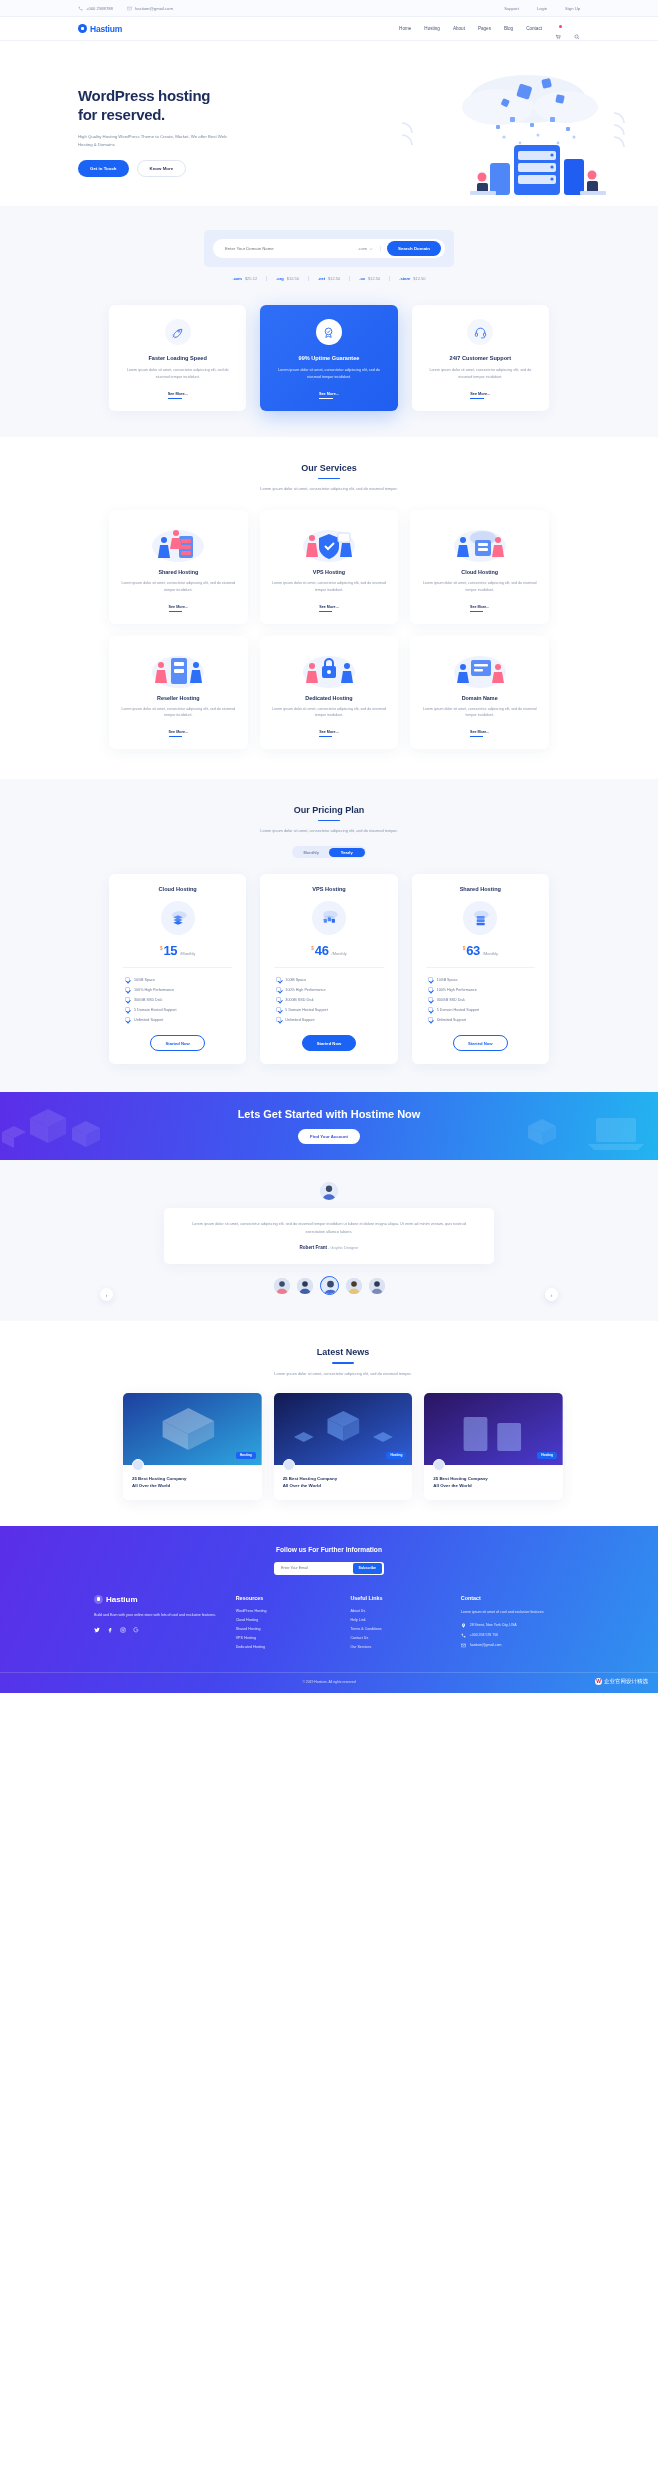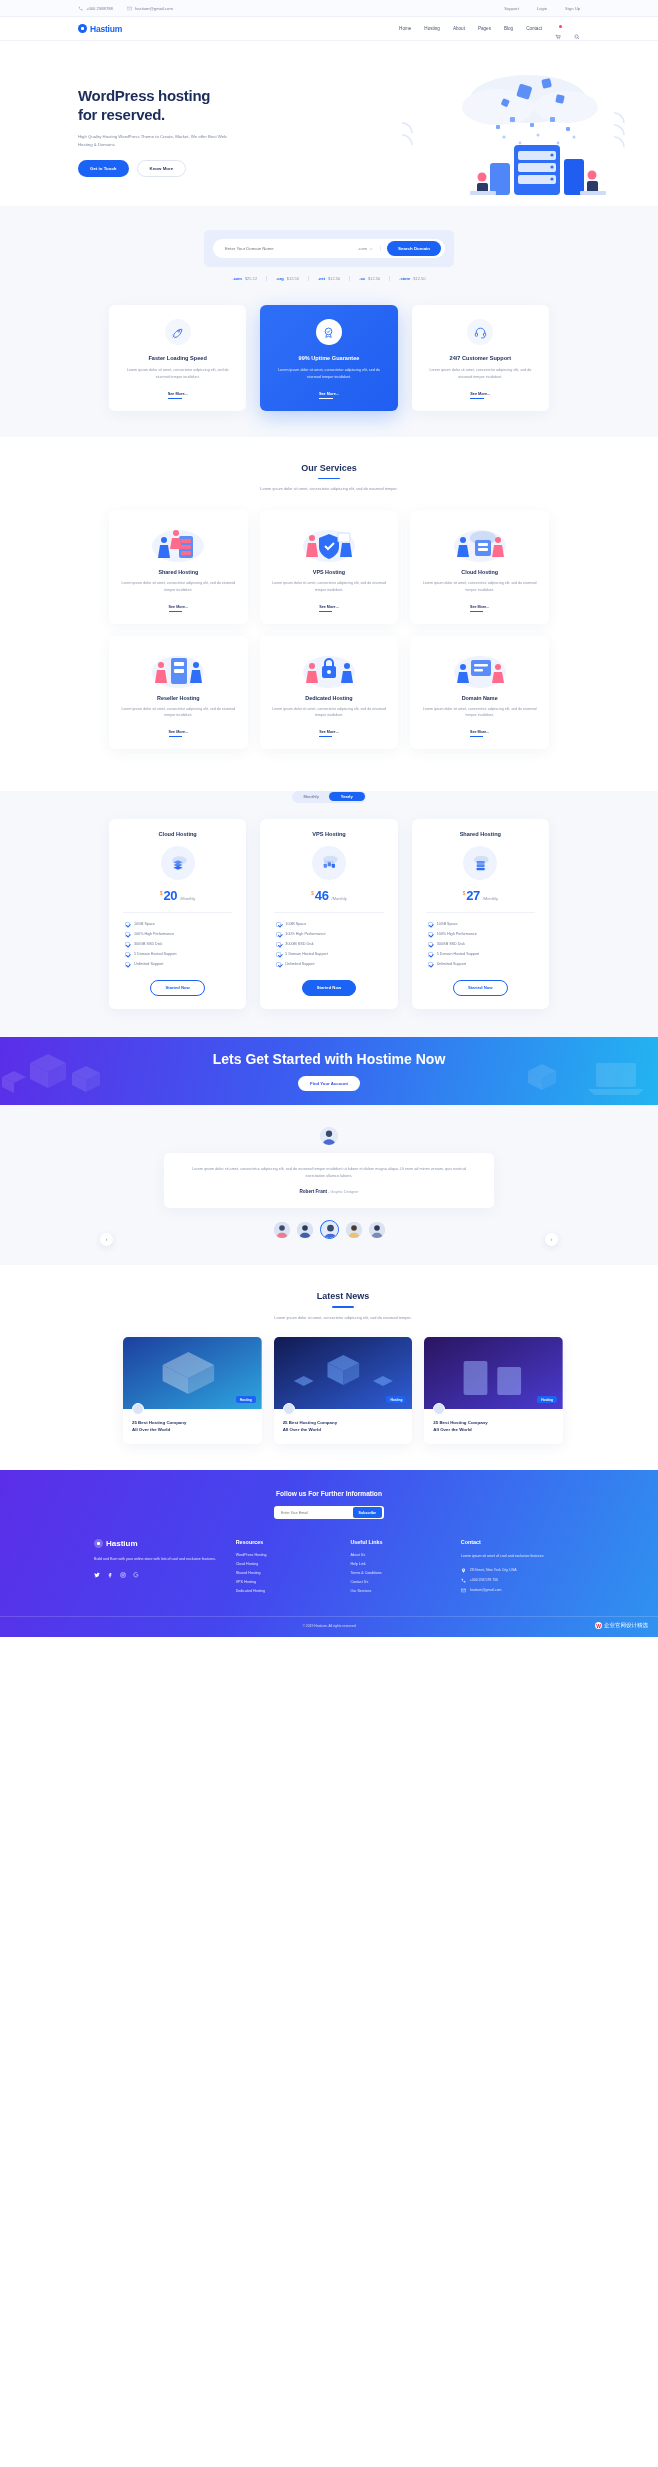--- a/index.html
+++ b/index.html
@@ -185,21 +185,21 @@
     border-radius: 9px; border: 1px solid #1a63f5; background: #fff; color: #1a63f5; cursor: pointer;
   }
   .price-btn.fill { background: #1a63f5; color: #fff; }
 
   
   .cta {
     height: 68px; position: relative; overflow: hidden;
     background: linear-gradient(100deg,#5b2ee8 0%,#3a5ef0 45%,#23b4f0 100%);
     display: flex; flex-direction: column; align-items: center; justify-content: center;
   }
-  .cta-title { font-size: 14px; font-weight: 700; color: #fff; }
+  .cta-title { font-size: 11px; font-weight: 700; color: #fff; }
   .cta-btn {
     margin-top: 9px; background: #fff; color: #3a4ee0; font-size: 4.3px; font-weight: 600;
     padding: 5px 12px; border-radius: 10px; border: none; cursor: pointer;
   }
   .cta-art { position: absolute; top: 0; bottom: 0; opacity: .55; }
 
   
   .sec-testi { background: #f6f8fc; padding: 22px 0 26px; position: relative; }
   .testi-av {
     width: 18px; height: 18px; border-radius: 50%; margin: 0 auto 8px;
@@ -598,39 +598,44 @@
             </svg>
         </div>
         <div class="srv-title">Domain Name</div>
         <div class="srv-desc">Lorem ipsum dolor sit amet, consectetur adipiscing elit, sed do eiusmod tempor incididunt.</div>
         <span class="srv-link">See More...</span>
       </div>
     </div>
   </div>
 
   <div class="sec-pricing">
+    <div class="sec-head">
+      <div class="sec-title">Our Pricing Plan</div>
+      <div class="sec-rule"></div>
+      <div class="sec-sub">Lorem ipsum dolor sit amet, consectetur adipiscing elit, sed do eiusmod tempor.</div>
+    </div>
     <div class="toggle">
       <div>Monthly</div>
       <div class="on">Yearly</div>
     </div>
     <div class="price-grid">
 
       <div class="price-card">
         <div class="price-name">Cloud Hosting</div>
         <div class="price-ic">
           <svg width="20" height="18" viewBox="0 0 30 26">
               <ellipse cx="17" cy="9" rx="11" ry="6" fill="#d3e0fa"></ellipse>
               <path d="M8 12l7-3 7 3-7 3z" fill="#5b8df9"></path>
               <path d="M8 16l7-3 7 3-7 3z" fill="#4f86f8"></path>
               <path d="M8 20l7-3 7 3-7 3z" fill="#2f6ff7"></path>
             </svg>
         </div>
         <div class="price-amt">
           <span class="price-cur">$</span>
-          <span class="price-num">20</span>
+          <span class="price-num">15</span>
           <span class="price-per">/Monthly</span>
         </div>
         <div class="price-div"></div>
         <div class="price-list">
           <div class="price-li">
               <span class="chk"></span>
               <span>10GB Space</span>
             </div>
           <div class="price-li">
               <span class="chk"></span>
@@ -699,21 +704,21 @@
         <div class="price-ic">
           <svg width="20" height="18" viewBox="0 0 30 26">
               <ellipse cx="17" cy="8" rx="11" ry="6" fill="#d3e0fa"></ellipse>
               <rect x="10" y="10" width="12" height="4" rx="1" fill="#5b8df9"></rect>
               <rect x="10" y="15" width="12" height="4" rx="1" fill="#4f86f8"></rect>
               <rect x="10" y="20" width="12" height="4" rx="1" fill="#2f6ff7"></rect>
             </svg>
         </div>
         <div class="price-amt">
           <span class="price-cur">$</span>
-          <span class="price-num">27</span>
+          <span class="price-num">63</span>
           <span class="price-per">/Monthly</span>
         </div>
         <div class="price-div"></div>
         <div class="price-list">
           <div class="price-li">
               <span class="chk"></span>
               <span>10GB Space</span>
             </div>
           <div class="price-li">
               <span class="chk"></span>

